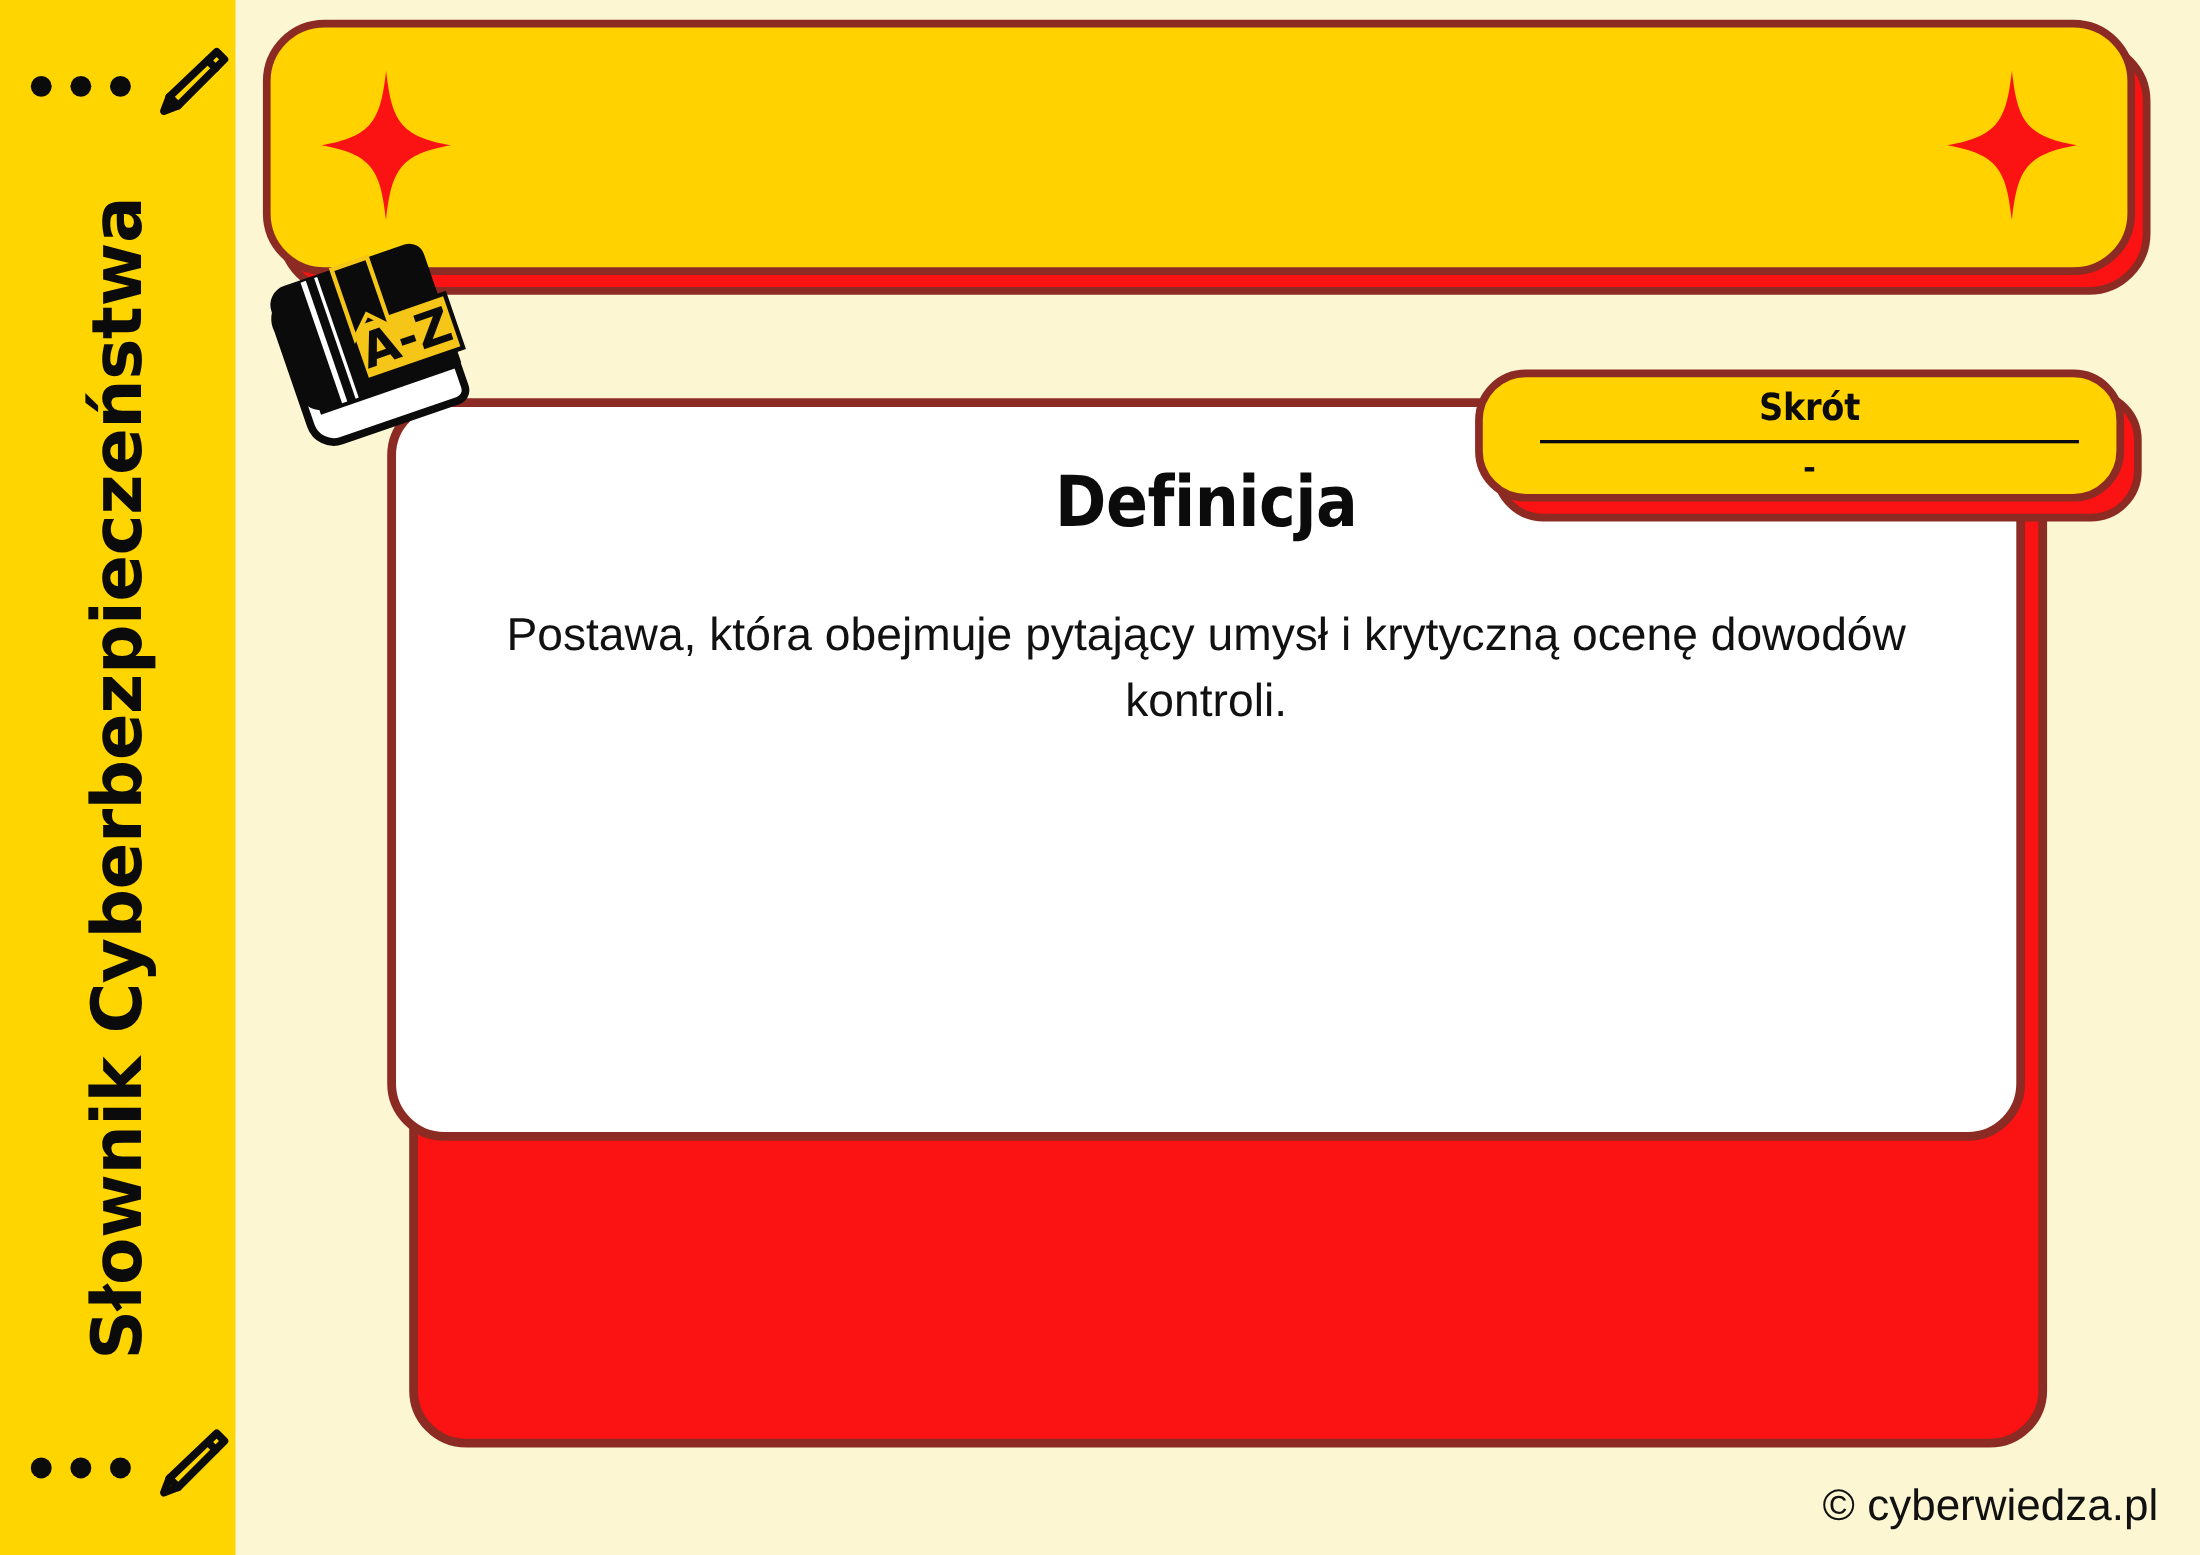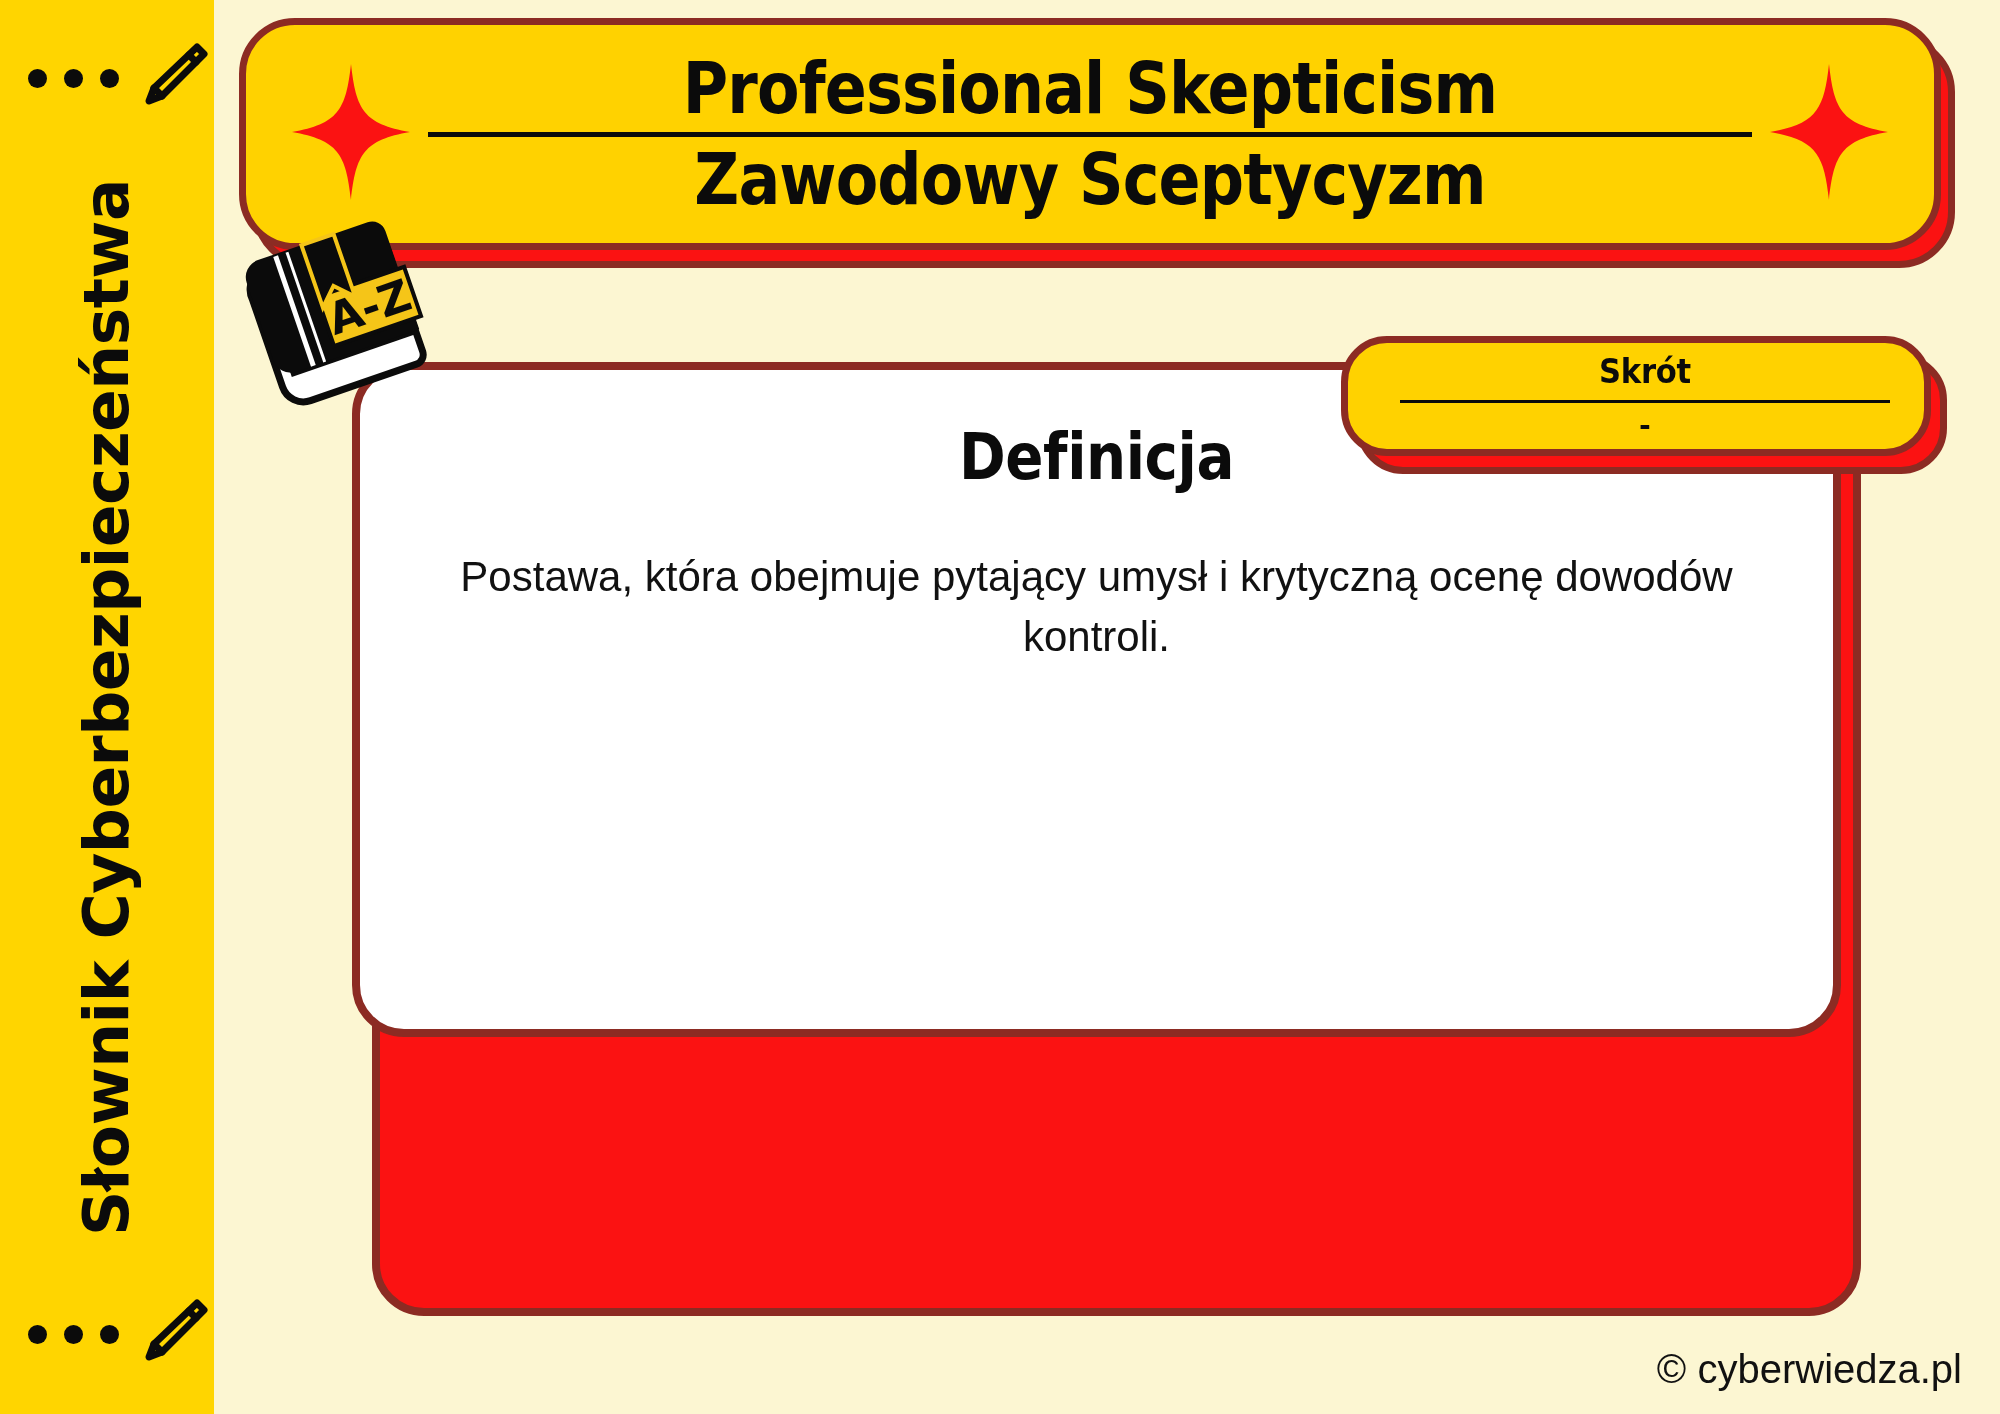--- a/index.html
+++ b/index.html
@@ -291,25 +291,20 @@
 
   <div class="header-shadow"></div>
   <header class="header">
 
     <span class="sparkle">
       <svg width="122" height="140" viewBox="0 0 122 140" xmlns="http://www.w3.org/2000/svg">
         <path d="M61 2 C66 48 74 62 120 70 C74 78 66 92 61 138 C56 92 48 78 2 70 C48 62 56 48 61 2 Z" fill="#FB1212"></path>
       </svg>
     </span>
 
-    <div class="header-titles">
-      <div class="title-en">Professional Skepticism</div>
-      <div class="title-rule"></div>
-      <div class="title-pl">Zawodowy Sceptycyzm</div>
-    </div>
 
     <span class="sparkle">
       <svg width="122" height="140" viewBox="0 0 122 140" xmlns="http://www.w3.org/2000/svg">
         <path d="M61 2 C66 48 74 62 120 70 C74 78 66 92 61 138 C56 92 48 78 2 70 C48 62 56 48 61 2 Z" fill="#FB1212"></path>
       </svg>
     </span>
   </header>
 
   <div class="card-shadow"></div>
   <section class="card">

